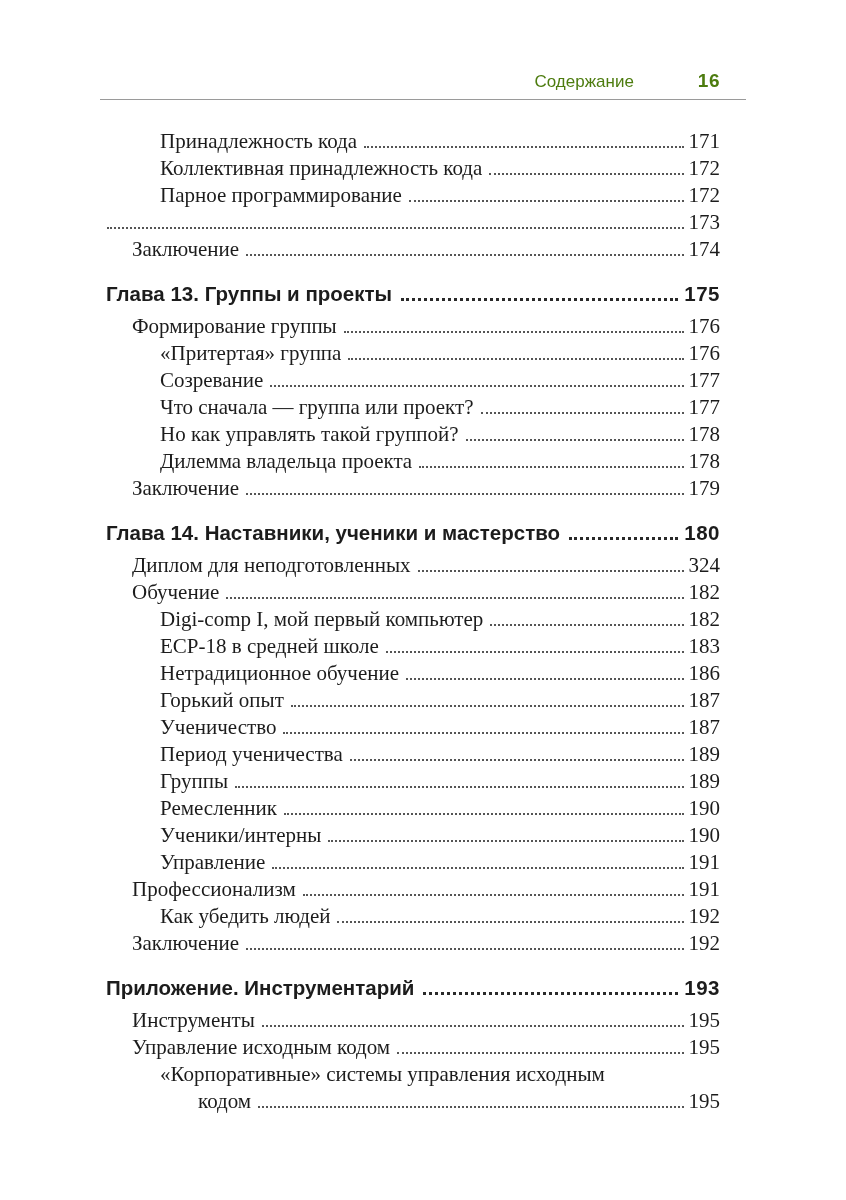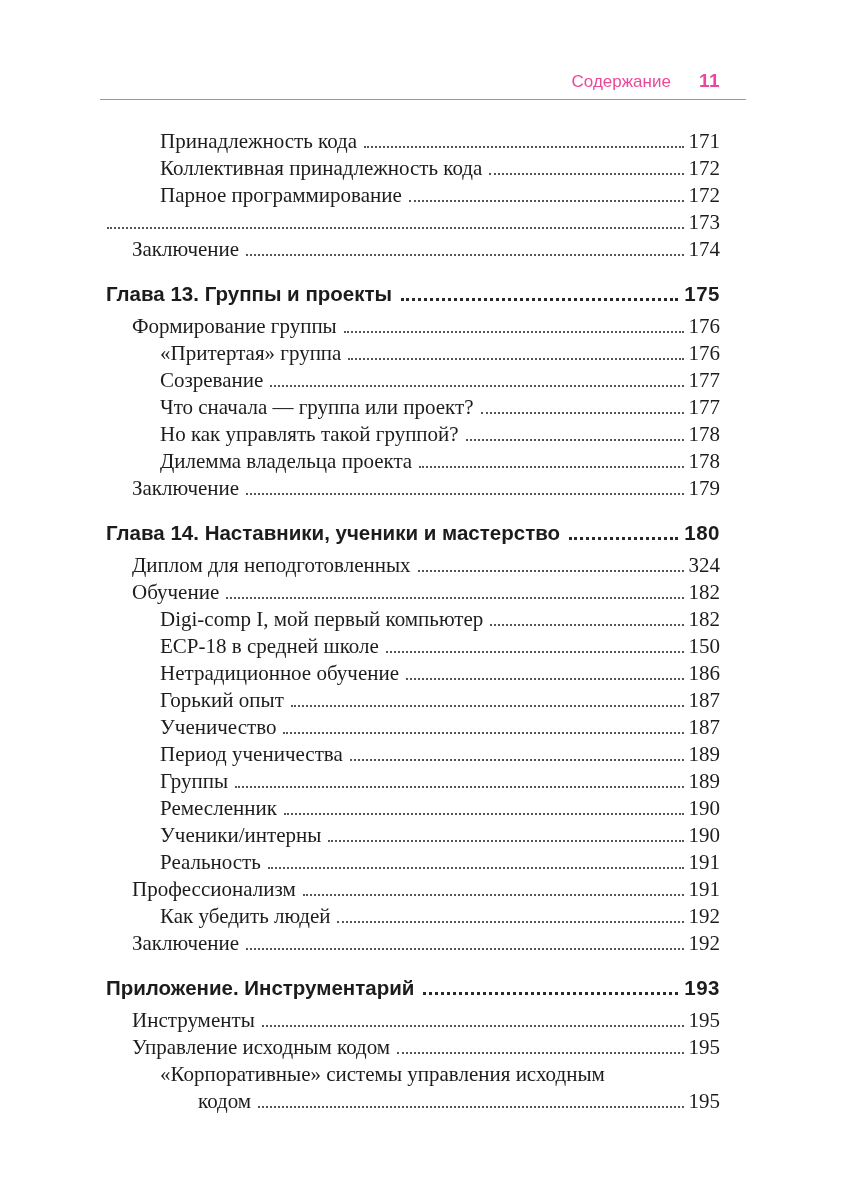--- a/index.html
+++ b/index.html
@@ -14,24 +14,24 @@
   .book-page {
     width: 846px;
     height: 1200px;
     background: #ffffff;
     padding: 70px 100px 0 100px;
   }
   .page-header {
     display: flex;
     justify-content: flex-end;
     align-items: baseline;
-    gap: 28px;
+    gap: 64px;
     font-family: "Liberation Sans", sans-serif;
     font-size: 17px;
-    color: #ec4899;
+    color: #4d7c0f;
     padding-bottom: 7px;
     padding-right: 26px;
   }
   .header-page {
     font-weight: 700;
     font-size: 19px;
     letter-spacing: 0.5px;
   }
   .header-rule {
     border-top: 1.5px solid #9a9a9a;
@@ -67,21 +67,21 @@
   .level-1 .toc-label { padding-left: 32px; }
   .level-2 .toc-label { padding-left: 60px; }
   .level-3 .toc-label { padding-left: 98px; }
 </style>
 </head>
 <body>
 
 <div class="book-page">
   <header class="page-header">
     <span class="header-title">Содержание</span>
-    <span class="header-page">11</span>
+    <span class="header-page">16</span>
   </header>
   <div class="header-rule"></div>
   <main class="toc" id="toc-list">
       <div class="toc-row level-2">
     <span class="toc-label">Принадлежность кода</span>
     <span class="toc-dots"></span>
     <span class="toc-page">171</span>
   </div>
       <div class="toc-row level-2">
     <span class="toc-label">Коллективная принадлежность кода</span>
@@ -158,21 +158,21 @@
     <span class="toc-page">182</span>
   </div>
       <div class="toc-row level-2">
     <span class="toc-label">Digi-comp I, мой первый компьютер</span>
     <span class="toc-dots"></span>
     <span class="toc-page">182</span>
   </div>
       <div class="toc-row level-2">
     <span class="toc-label">ECP-18 в средней школе</span>
     <span class="toc-dots"></span>
-    <span class="toc-page">150</span>
+    <span class="toc-page">183</span>
   </div>
       <div class="toc-row level-2">
     <span class="toc-label">Нетрадиционное обучение</span>
     <span class="toc-dots"></span>
     <span class="toc-page">186</span>
   </div>
       <div class="toc-row level-2">
     <span class="toc-label">Горький опыт</span>
     <span class="toc-dots"></span>
     <span class="toc-page">187</span>
@@ -196,21 +196,21 @@
     <span class="toc-label">Ремесленник</span>
     <span class="toc-dots"></span>
     <span class="toc-page">190</span>
   </div>
       <div class="toc-row level-2">
     <span class="toc-label">Ученики/интерны</span>
     <span class="toc-dots"></span>
     <span class="toc-page">190</span>
   </div>
       <div class="toc-row level-2">
-    <span class="toc-label">Реальность</span>
+    <span class="toc-label">Управление</span>
     <span class="toc-dots"></span>
     <span class="toc-page">191</span>
   </div>
       <div class="toc-row level-1">
     <span class="toc-label">Профессионализм</span>
     <span class="toc-dots"></span>
     <span class="toc-page">191</span>
   </div>
       <div class="toc-row level-2">
     <span class="toc-label">Как убедить людей</span>

